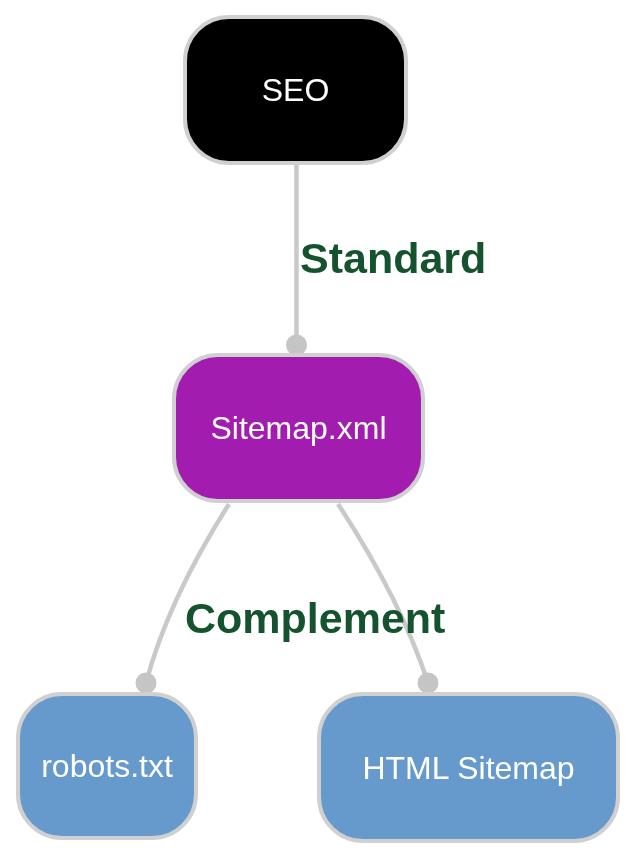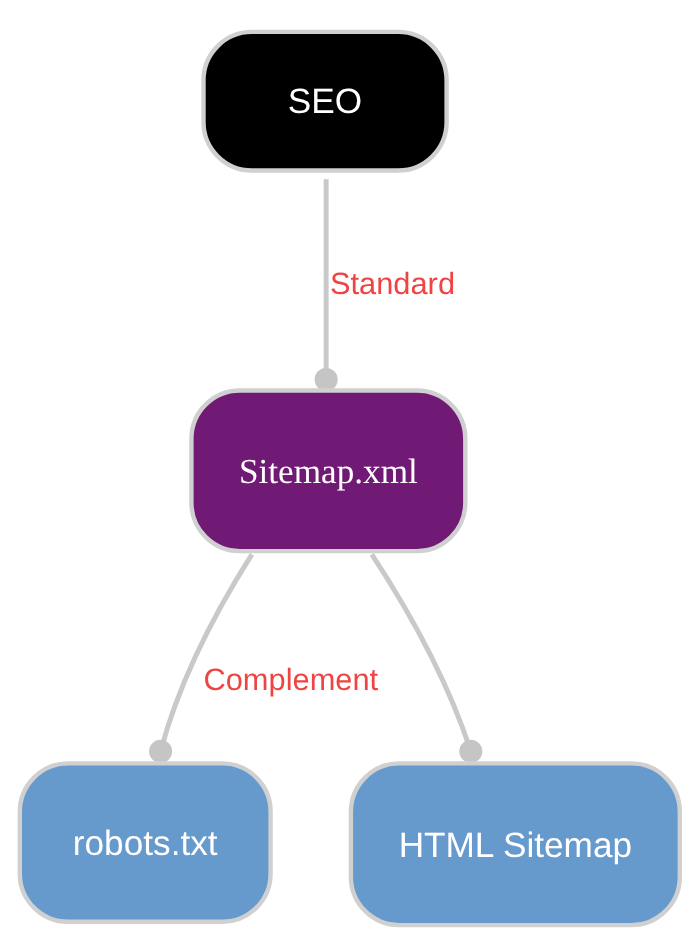--- a/index.html
+++ b/index.html
@@ -41,52 +41,51 @@
     justify-content: center;
     color: #ffffff;
     font-size: 32px;
     line-height: 1;
     white-space: nowrap;
   }
   .node-seo {
     left: 183px;
     top: 15px;
     width: 225px;
-    height: 130px;
+    height: 150px;
     background: #000000;
-    margin-top: 12px;
   }
   .node-sitemap {
     left: 172px;
     top: 353px;
     width: 253px;
     height: 150px;
-    background: #701a75;
-    font-family: Liberation Serif, serif;
+    background: #a21caf;
   }
   .node-robots {
     left: 16px;
     top: 692px;
-    width: 232px;
+    width: 182px;
     height: 148px;
     background: #6699cc;
   }
   .node-htmlsitemap {
     left: 317px;
     top: 692px;
     width: 303px;
     height: 151px;
     background: #6699cc;
   }
   .edge-label {
     position: absolute;
-    color: #ef4444;
-    font-size: 28px;
+    color: #14532d;
+    font-size: 43px;
     line-height: 36px;
     white-space: nowrap;
+    font-weight: bold;
   }
   .label-standard {
     left: 300px;
     top: 240px;
   }
   .label-complement {
     left: 185px;
     top: 600px;
   }
   .label-alternative {

